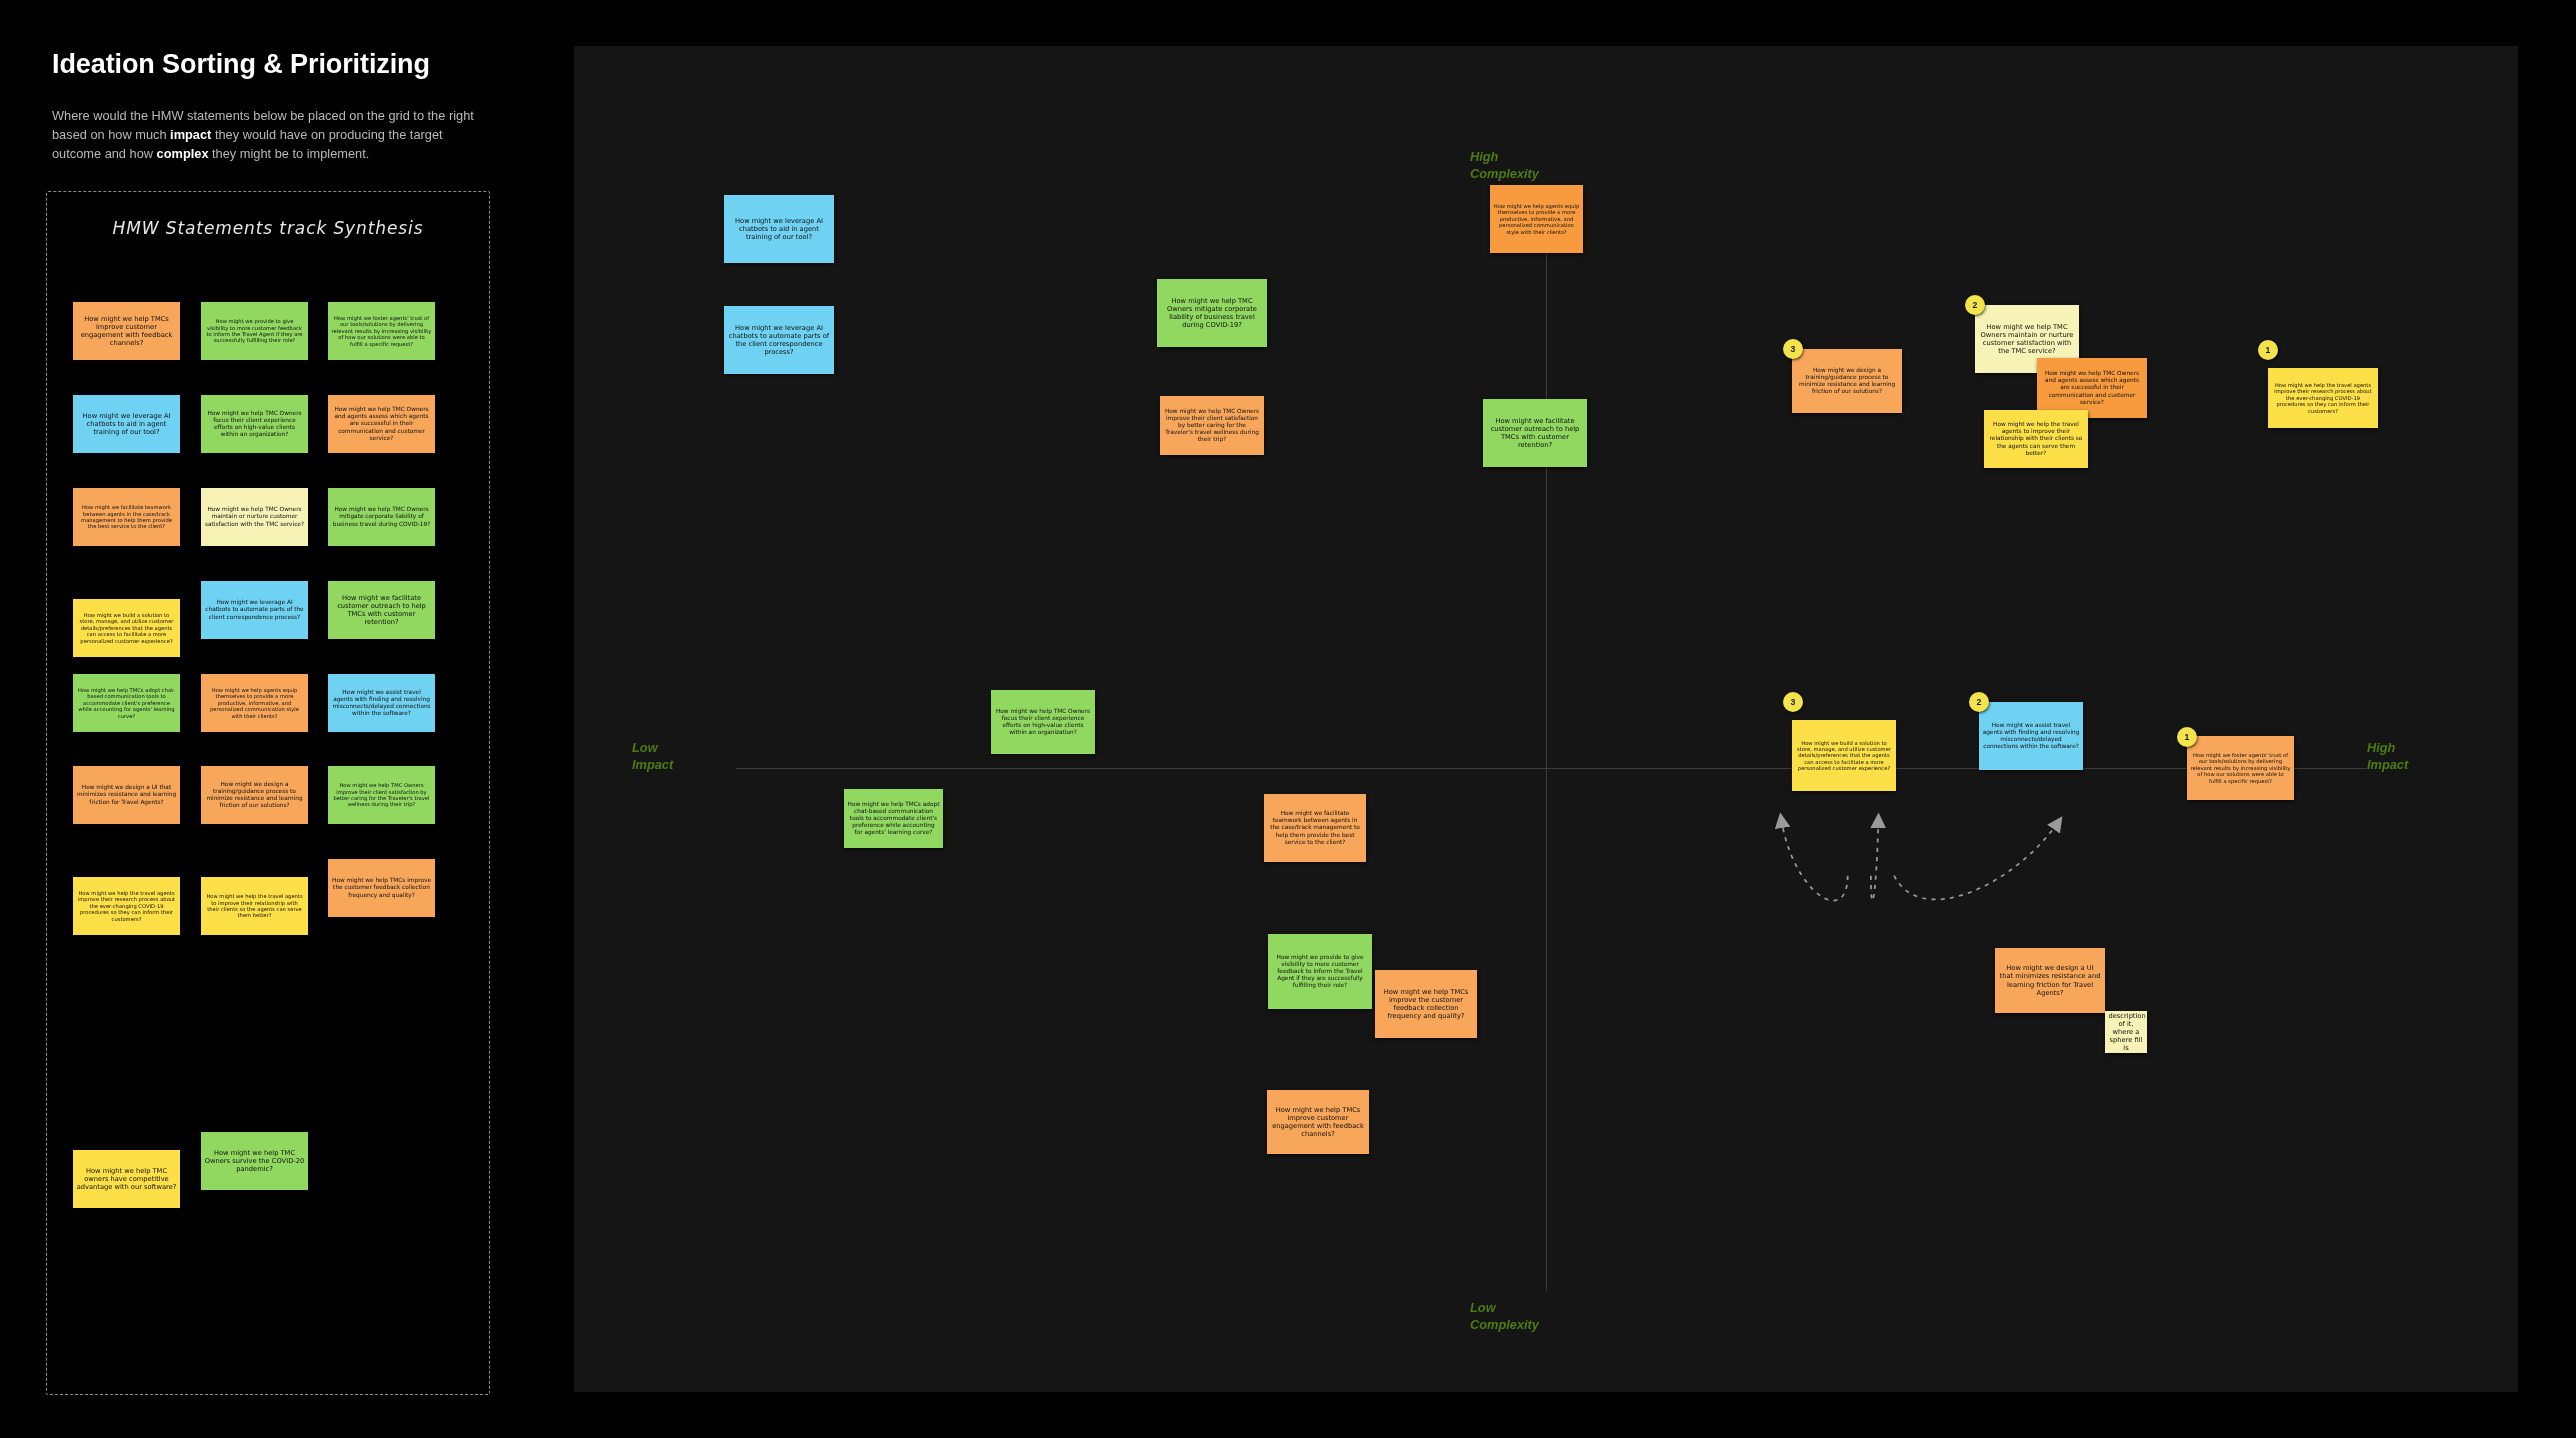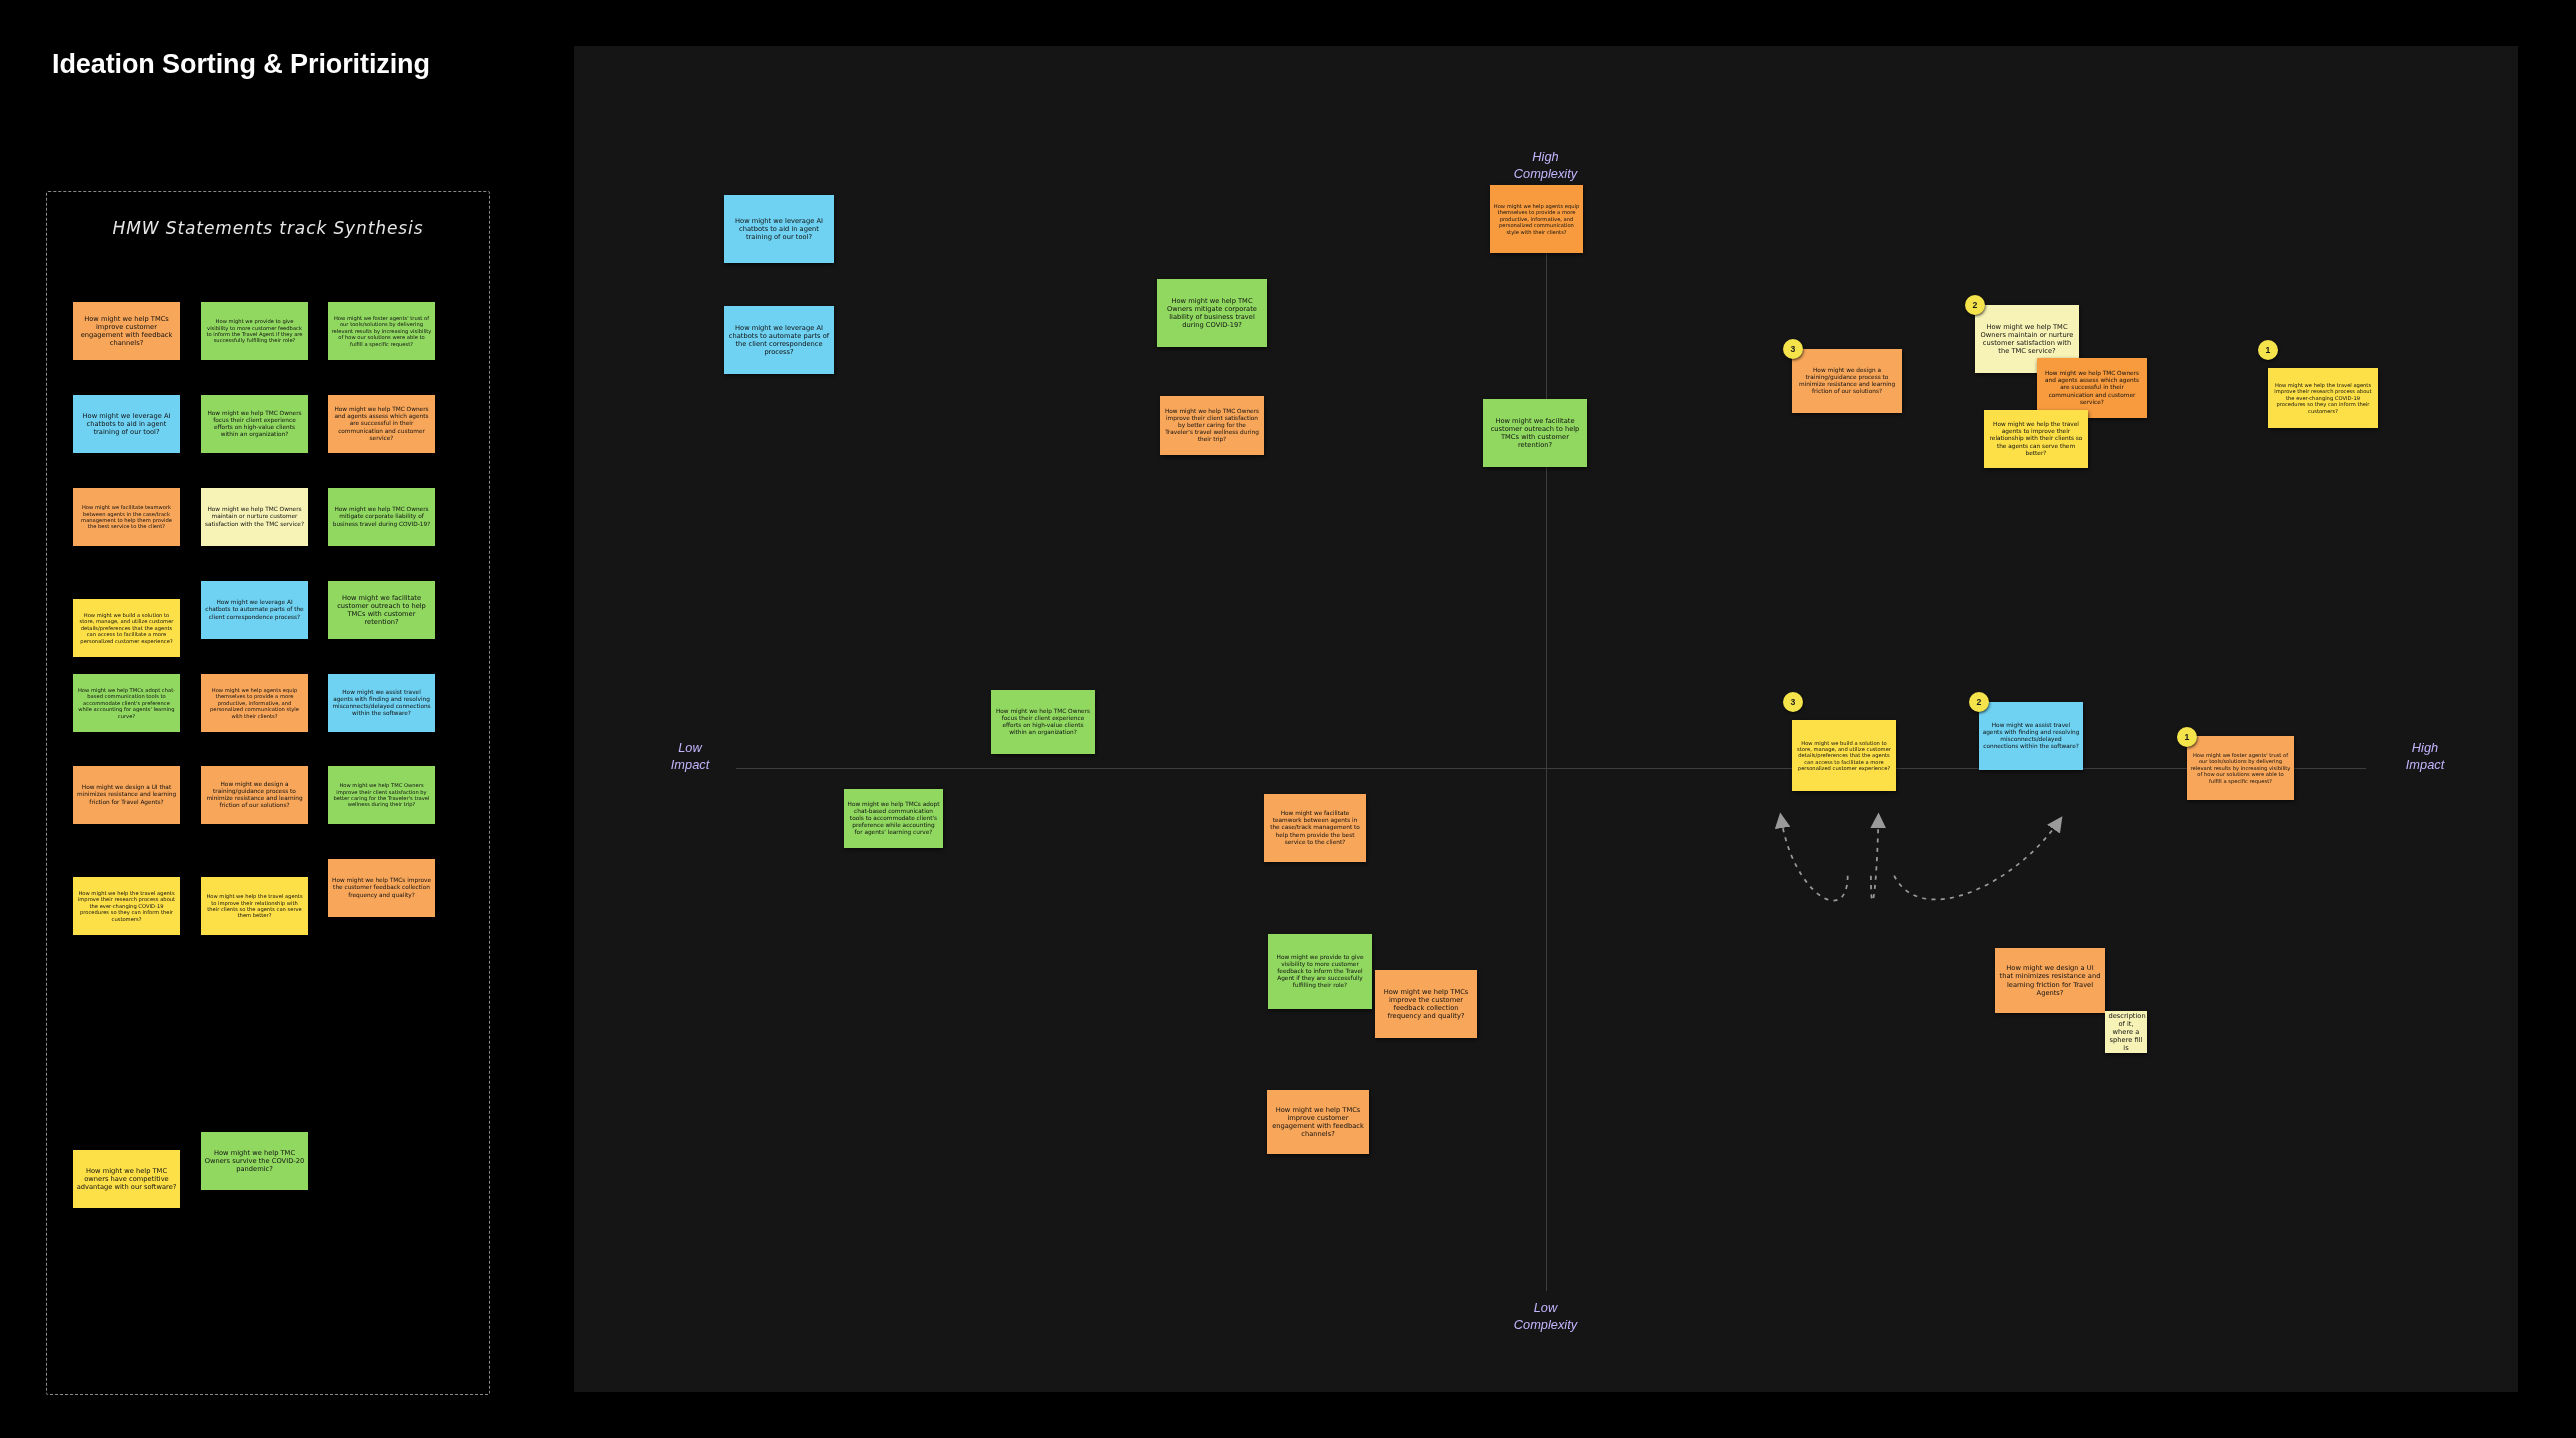--- a/index.html
+++ b/index.html
@@ -64,22 +64,22 @@
   
   #canvas {
     position: absolute; left: 574px; top: 46px;
     width: 1944px; height: 1346px;
     background: #151515;
   }
   
   #axis-v { position: absolute; left: 972px; top: 157px; width: 1.2px; height: 1088px; background: #3e3e3e; }
   #axis-h { position: absolute; left: 162px; top: 722px; width: 1630px; height: 1.2px; background: #3e3e3e; }
   .axis-label {
-    position: absolute; text-align: center;
-    font-size: 12.8px; font-style: italic; font-weight: normal; color: #c4b5fd;
+    position: absolute; text-align: left;
+    font-size: 12.8px; font-style: italic; font-weight: bold; color: #4d7c0f;
     line-height: 17.4px;
   }
   #lbl-high-complexity { left: 896px; top: 102px; width: 151px; }
   #lbl-low-complexity  { left: 896px; top: 1253px; width: 151px; }
   #lbl-low-impact      { left: 58px;  top: 693px; width: 116px; }
   #lbl-high-impact     { left: 1793px; top: 693px; width: 116px; }
 
   
   #center-callout {
     position: absolute; left: 722px; top: 629px;
@@ -108,20 +108,23 @@
 
   svg.arrows { position: absolute; left: 0; top: 0; width: 1944px; height: 1346px; pointer-events: none; }
 </style>
 </head>
 <body>
 
 <div id="root">
 
   <div id="left-panel">
     <div id="page-title">Ideation Sorting &amp; Prioritizing</div>
+    <div id="page-subtitle">
+      <span>Where would the HMW statements below be placed on the grid to the right based on how much </span><b>impact</b><span> they would have on producing the target outcome and how </span><b>complex</b><span> they might be to implement.</span>
+    </div>
 
     <div id="hmw-panel">
       <div id="hmw-panel-title">HMW Statements track Synthesis</div>
       <div id="sidebar-notes">
           <div class="note sb c-orange" style="left: 26px; top: 110px; width: 107px; height: 58px; font-size: 6.7px;">
             <span>How might we help TMCs improve customer engagement with feedback channels?</span>
           </div>
           <div class="note sb c-green" style="left: 154px; top: 110px; width: 107px; height: 58px; font-size: 5.2px;">
             <span>How might we provide to give visibility to more customer feedback to inform the Travel Agent if they are successfully fulfilling their role?</span>
           </div>

